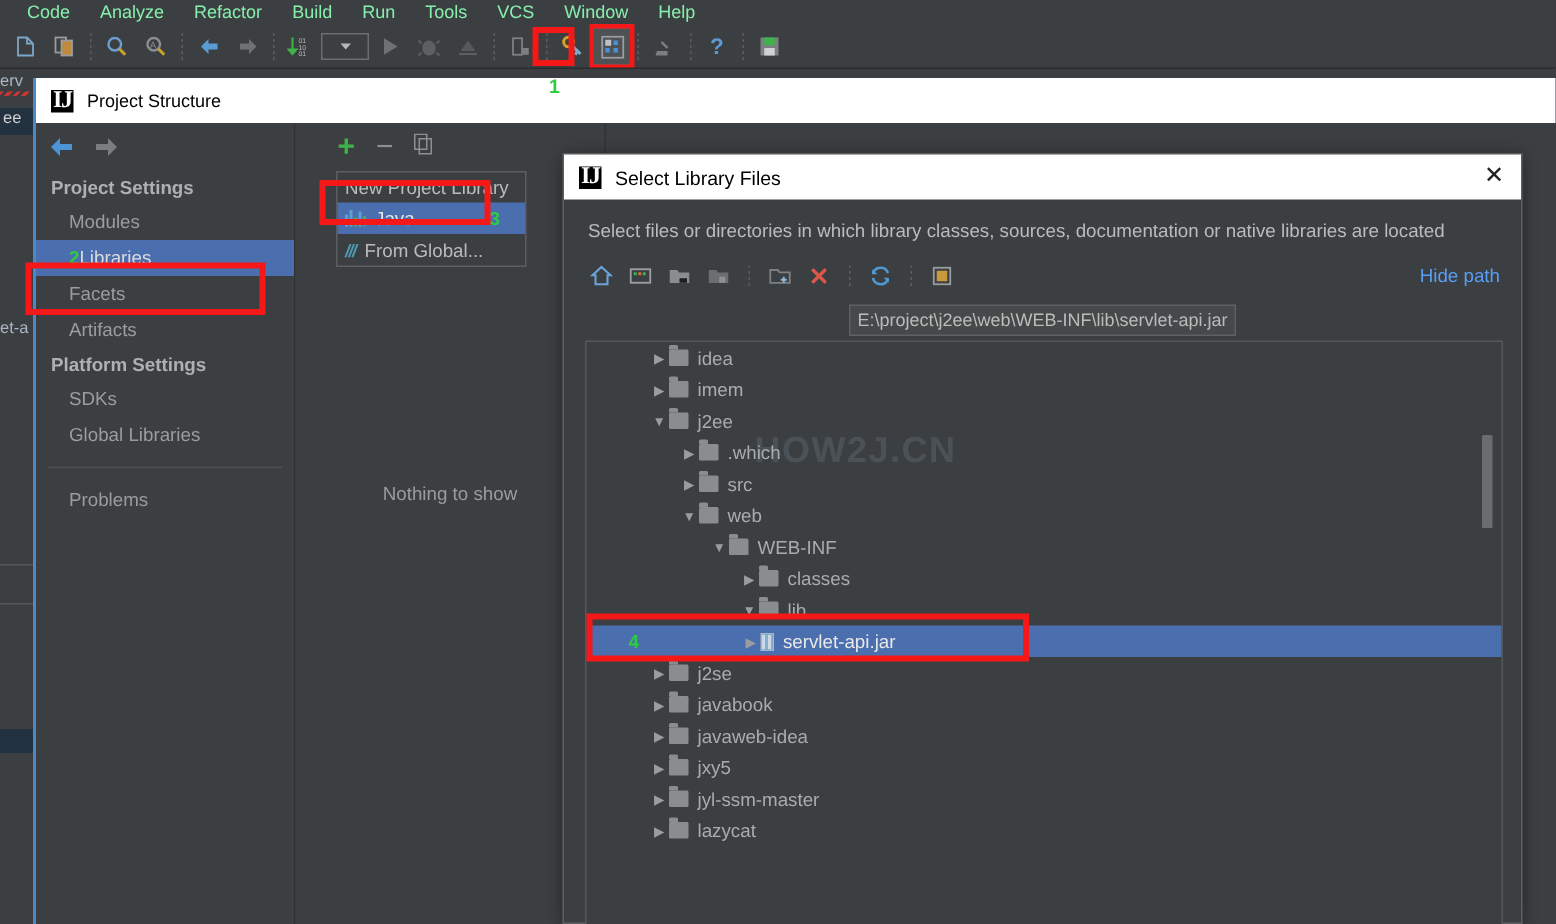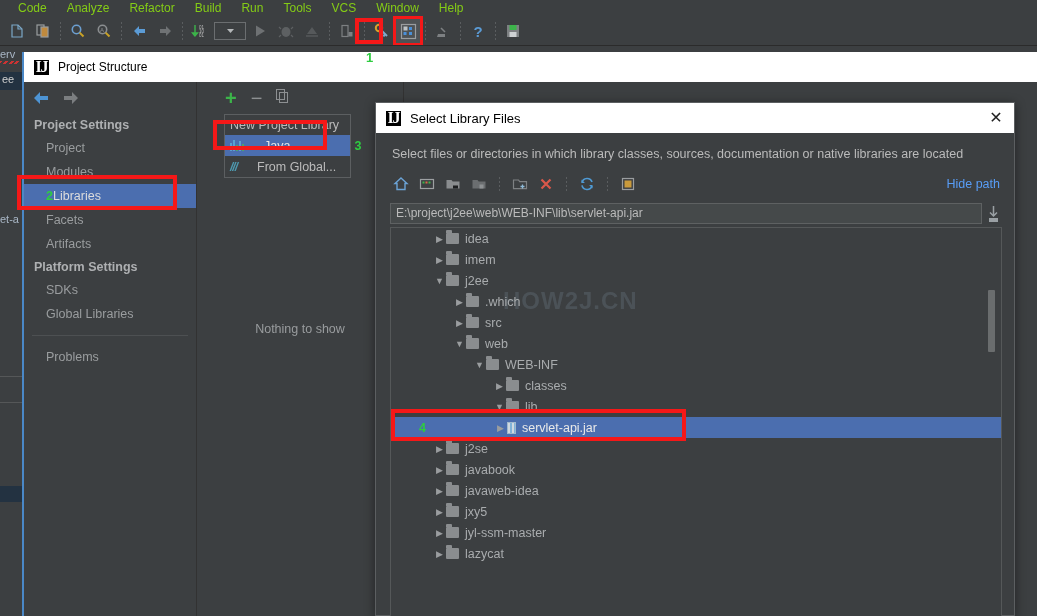--- a/index.html
+++ b/index.html
@@ -14,21 +14,21 @@
 
   
   .ide-bg { position:absolute; inset:0; background:#3c3f41; }
 
   .menubar {
     position:absolute; left:0; top:0; width:1037px; height:16px;
     background:#3c3f41; display:flex; align-items:center; gap:0;
     padding-left:8px;
   }
   .menubar .mi {
-    font-size:12px; color:#84cc16; padding:0 10px; line-height:16px;
+    font-size:12px; color:#86efac; padding:0 10px; line-height:16px;
     white-space:nowrap;
   }
 
   .toolbar {
     position:absolute; left:0; top:16px; width:1037px; height:30px;
     background:#3c3f41; display:flex; align-items:center; padding-left:4px;
   }
   .tb-btn {
     width:26px; height:26px; display:flex; align-items:center; justify-content:center;
     position:relative;
@@ -95,21 +95,21 @@
     font-size:12.5px; color:#999c9e;
   }
   .ps-mid-border { position:absolute; left:379px; top:0; width:1px; height:534px; background:#323232; }
 
   
   .npl {
     position:absolute; left:27px; top:32px; width:127px; background:#3c3f41;
     border:1px solid #5c5f61; z-index:30;
   }
   .npl-head { font-size:12.5px; color:#bbbbbb; padding:3px 5px; white-space:nowrap; }
-  .npl-item { font-size:12.5px; color:#bbbbbb; padding:3px 5px; display:flex; align-items:center; gap:20px; height:21px;text-align:center;}
+  .npl-item { font-size:12.5px; color:#bbbbbb; padding:3px 5px; display:flex; align-items:center; gap:6px; height:21px;text-align:center;}
   .npl-item.sel { background:#4b6eaf; color:#e6e6e6; }
   .jbars { display:inline-flex; align-items:flex-end; gap:1px; height:11px; }
   .jbars i { display:block; width:2px; background:#5aa0d0; }
   .mvn { color:#4e9ab0; font-size:12px; font-style:italic; font-weight:bold; letter-spacing:-1px;}
 
   
   .slf {
     position:absolute; left:375px; top:102px; width:640px; height:514px;
     background:#3c3f41; border:1px solid #5c5f61;
     box-shadow:0 2px 10px rgba(0,0,0,.45);
@@ -120,21 +120,21 @@
   }
   .slf-title-text { font-size:13px; color:#000; flex:1; }
   .slf-close { font-size:16px; color:#222; width:20px; text-align:center; line-height:1;}
   .slf-desc { font-size:12.5px; color:#bbbbbb; padding:14px 14px 10px 16px; }
   .slf-tools { display:flex; align-items:center; padding:0 14px 0 14px; height:26px; gap:4px; }
   .ftb { width:22px; height:22px; display:flex; align-items:center; justify-content:center; }
   .ftb-sep { width:1px; height:14px; margin:0 5px;
     background:repeating-linear-gradient(to bottom,#5a5d5f 0 2px,transparent 2px 4px); }
   .hide-path { margin-left:auto; font-size:12.5px; color:#589df6; }
 
-  .path-row { display:flex; align-items:center; padding:6px 14px 4px 14px; gap:4px; }
+  .path-row { display:flex; align-items:center; padding:6px 14px 4px 14px; gap:4px;flex-direction:column; }
   .path-field {
     flex:1; height:21px; background:#45494a; border:1px solid #5e6162;
     color:#bbbbbb; font-size:12px; line-height:19px; padding:0 5px;
     overflow:hidden; white-space:nowrap;
   }
   .path-btn { width:14px; height:20px; display:flex; align-items:center; justify-content:center; }
 
   .tree-box {
     position:absolute; left:14px; top:124px; width:612px; height:433px;
     background:#3c3f41; border:1px solid #555859; overflow:hidden;
@@ -334,21 +334,20 @@
         </span>
         <span class="arrow-ico">
           <svg width="18" height="16" viewBox="0 0 18 16">
               <path d="M10 2l6 6-6 6v-4H2V6h8z" fill="#7b7e80"></path>
             </svg>
         </span>
       </div>
 
       <div class="ps-left">
         <div class="ps-sec">Project Settings</div>
-        <div class="ps-item">Project</div>
         <div class="ps-item">Modules</div>
         <div class="ps-item sel">
           <span class="mark-g">2</span><span>Libraries</span>
         </div>
         <div class="ps-item">Facets</div>
         <div class="ps-item">Artifacts</div>
         <div class="ps-sec">Platform Settings</div>
         <div class="ps-item">SDKs</div>
         <div class="ps-item">Global Libraries</div>
         <div class="ps-divider"></div>

